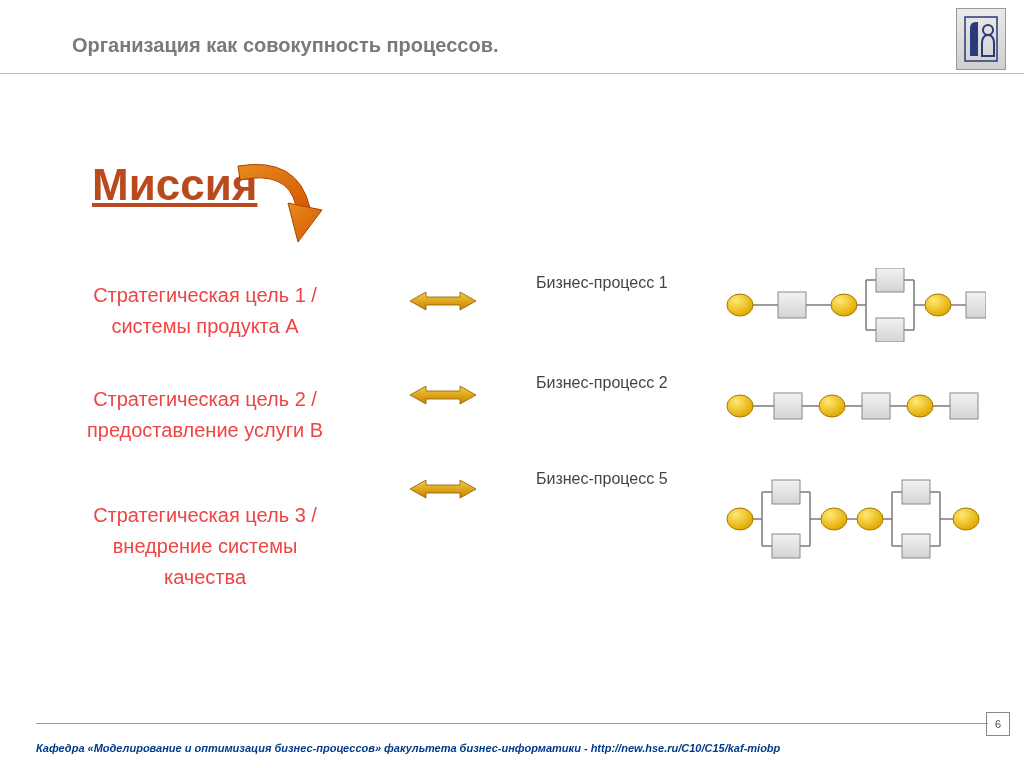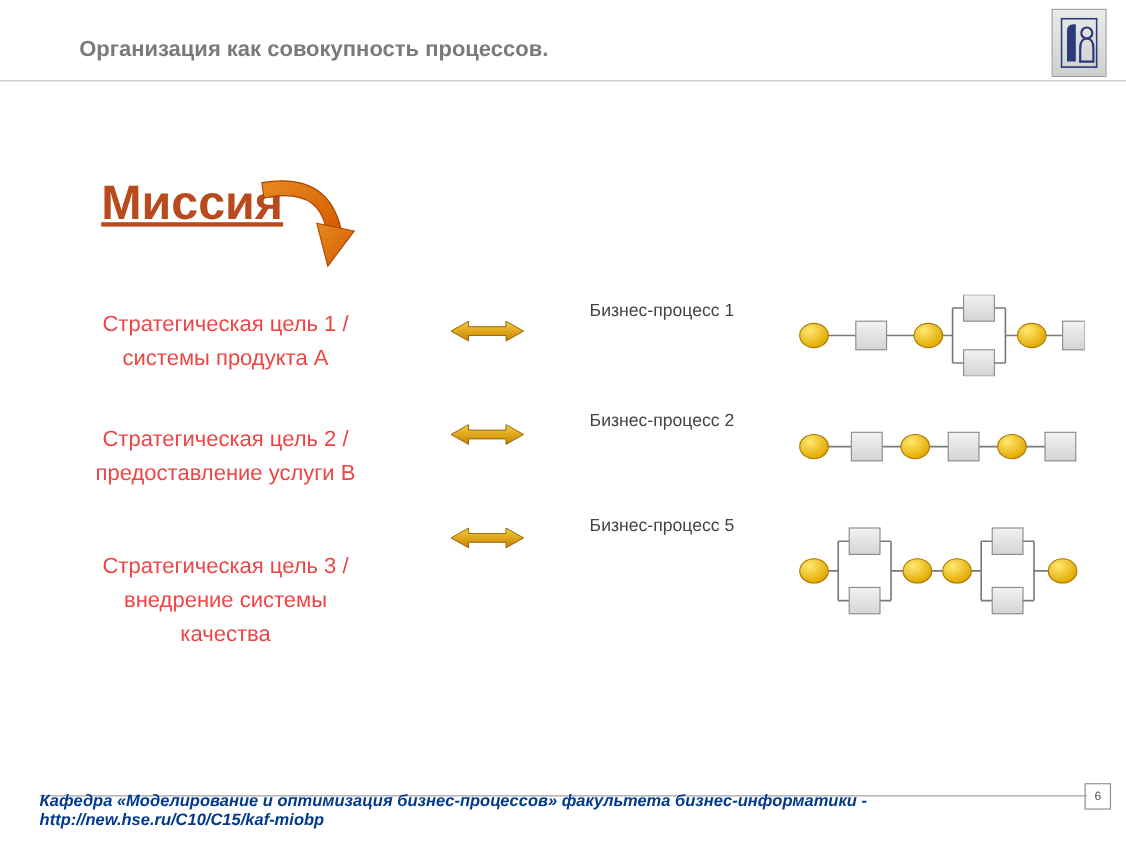--- a/index.html
+++ b/index.html
@@ -47,21 +47,21 @@
   
   .footer-line {
     position: absolute;
     left: 36px; right: 36px; bottom: 44px;
     height: 1px;
     background: #999;
   }
   .footer {
     position: absolute;
     left: 36px; right: 60px; bottom: 14px;
-    font-size: 15px;
+    font-size: 11px;
     font-style: italic;
     font-weight: bold;
     color: #003a8c;
   }
   .page-num-box {
     position: absolute;
     right: 14px;
     bottom: 32px;
     width: 22px; height: 22px;
     border: 1px solid #888;

